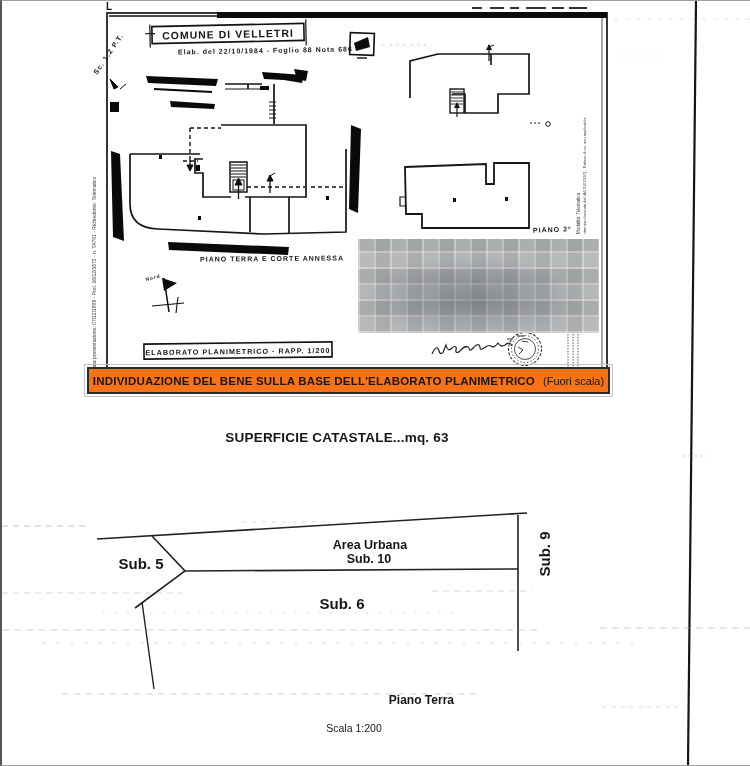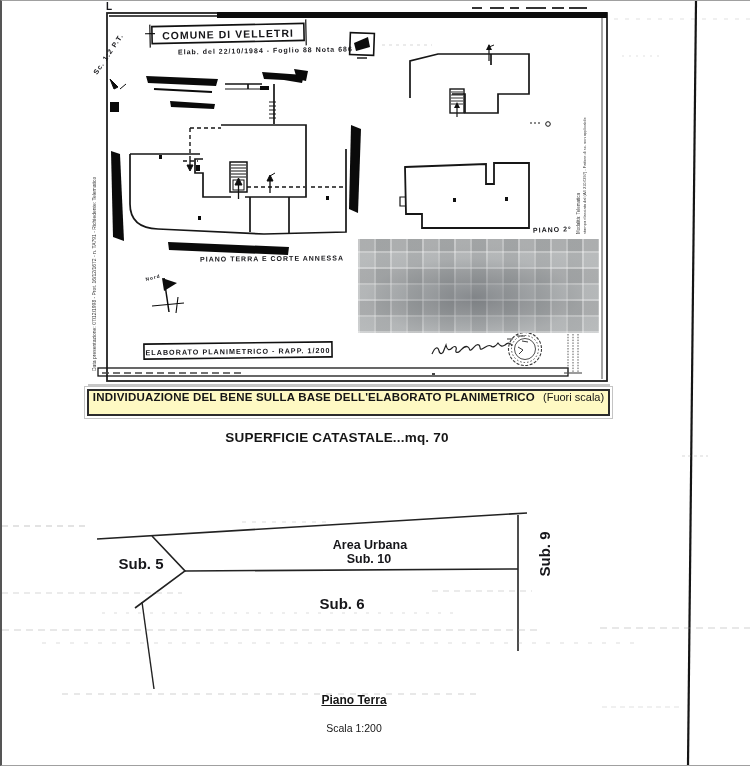--- a/index.html
+++ b/index.html
@@ -11,29 +11,29 @@
   .hand{font-weight:bold;letter-spacing:1px;}
   .micro{fill:#3c3c3c;font-weight:normal;}
   .censor-block{position:absolute;left:356px;top:238px;width:241px;height:94px;
     background:
       radial-gradient(ellipse 62% 58% at 48% 62%, rgba(88,92,98,.50), rgba(120,124,128,.34) 45%, rgba(160,162,165,.18) 72%, rgba(205,205,205,.06) 100%),
       repeating-linear-gradient(0deg, rgba(255,255,255,.38) 0 2px, rgba(0,0,0,0) 2px 16px),
       repeating-linear-gradient(90deg, rgba(255,255,255,.34) 0 2px, rgba(0,0,0,0) 2px 16px),
       repeating-linear-gradient(0deg, rgba(0,0,0,.05) 0 16px, rgba(0,0,0,.12) 16px 32px),
       repeating-linear-gradient(90deg, rgba(0,0,0,.06) 0 16px, rgba(0,0,0,.12) 16px 32px),
       #cdd0d1;}
-  .caption-box{position:absolute;left:85px;top:388px;width:519px;height:23px;
+  .caption-box{position:absolute;left:85px;top:366px;width:519px;height:23px;
     border:2px solid #2b2b2b;outline:1px solid #c4c4c4;outline-offset:2px;
-    display:flex;justify-content:center;background:#fef9c3;}
+    display:flex;align-items:center;justify-content:center;background:#f97316;}
   .caption-box .main{font-weight:bold;font-size:11.5px;letter-spacing:.2px;}
   .caption-box .note{font-weight:normal;font-size:11px;margin-left:8px;}
   .superficie{position:absolute;left:85px;top:429px;width:500px;text-align:center;
     font-weight:bold;font-size:13.5px;letter-spacing:.2px;}
   .footer{position:absolute;left:252px;top:692px;width:200px;text-align:center;}
-  .footer .floor{font-weight:bold;font-size:12px;text-decoration:underline;}
+  .footer .floor{font-weight:bold;font-size:12px;text-align:right;}
   .footer .scale{font-size:10.5px;margin-top:15px;}
 </style>
 </head>
 <body>
 
 <div class="page">
 
 <svg width="748" height="764" viewBox="0 0 748 764">
 
   <g stroke="#222" fill="none">
@@ -202,20 +202,20 @@
   </g>
 </svg>
 
 <div class="censor-block"></div>
 
 <div class="caption-box">
   <span class="main">INDIVIDUAZIONE DEL BENE SULLA BASE DELL'ELABORATO PLANIMETRICO</span>
   <span class="note">(Fuori scala)</span>
 </div>
 
-<div class="superficie">SUPERFICIE CATASTALE...mq. 70</div>
+<div class="superficie">SUPERFICIE CATASTALE...mq. 63</div>
 
 <div class="footer">
   <div class="floor">Piano Terra</div>
   <div class="scale">Scala 1:200</div>
 </div>
 
 </div>
 
 </body></html>

